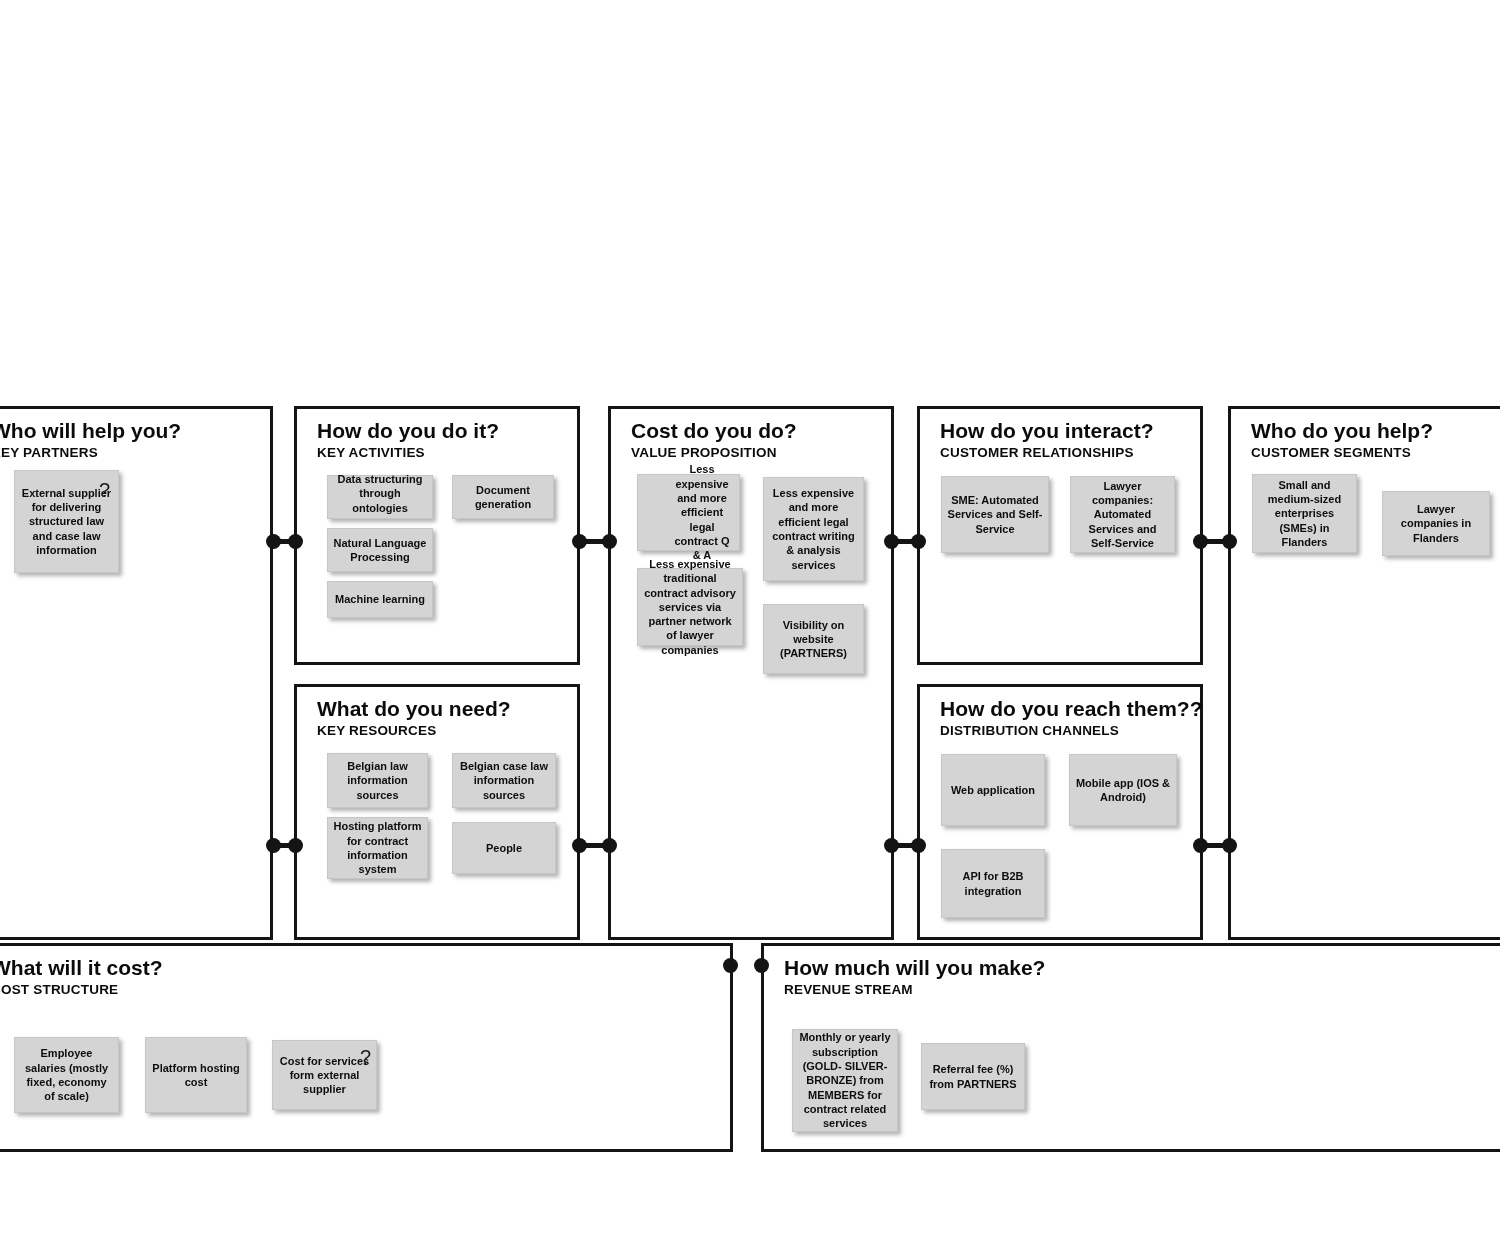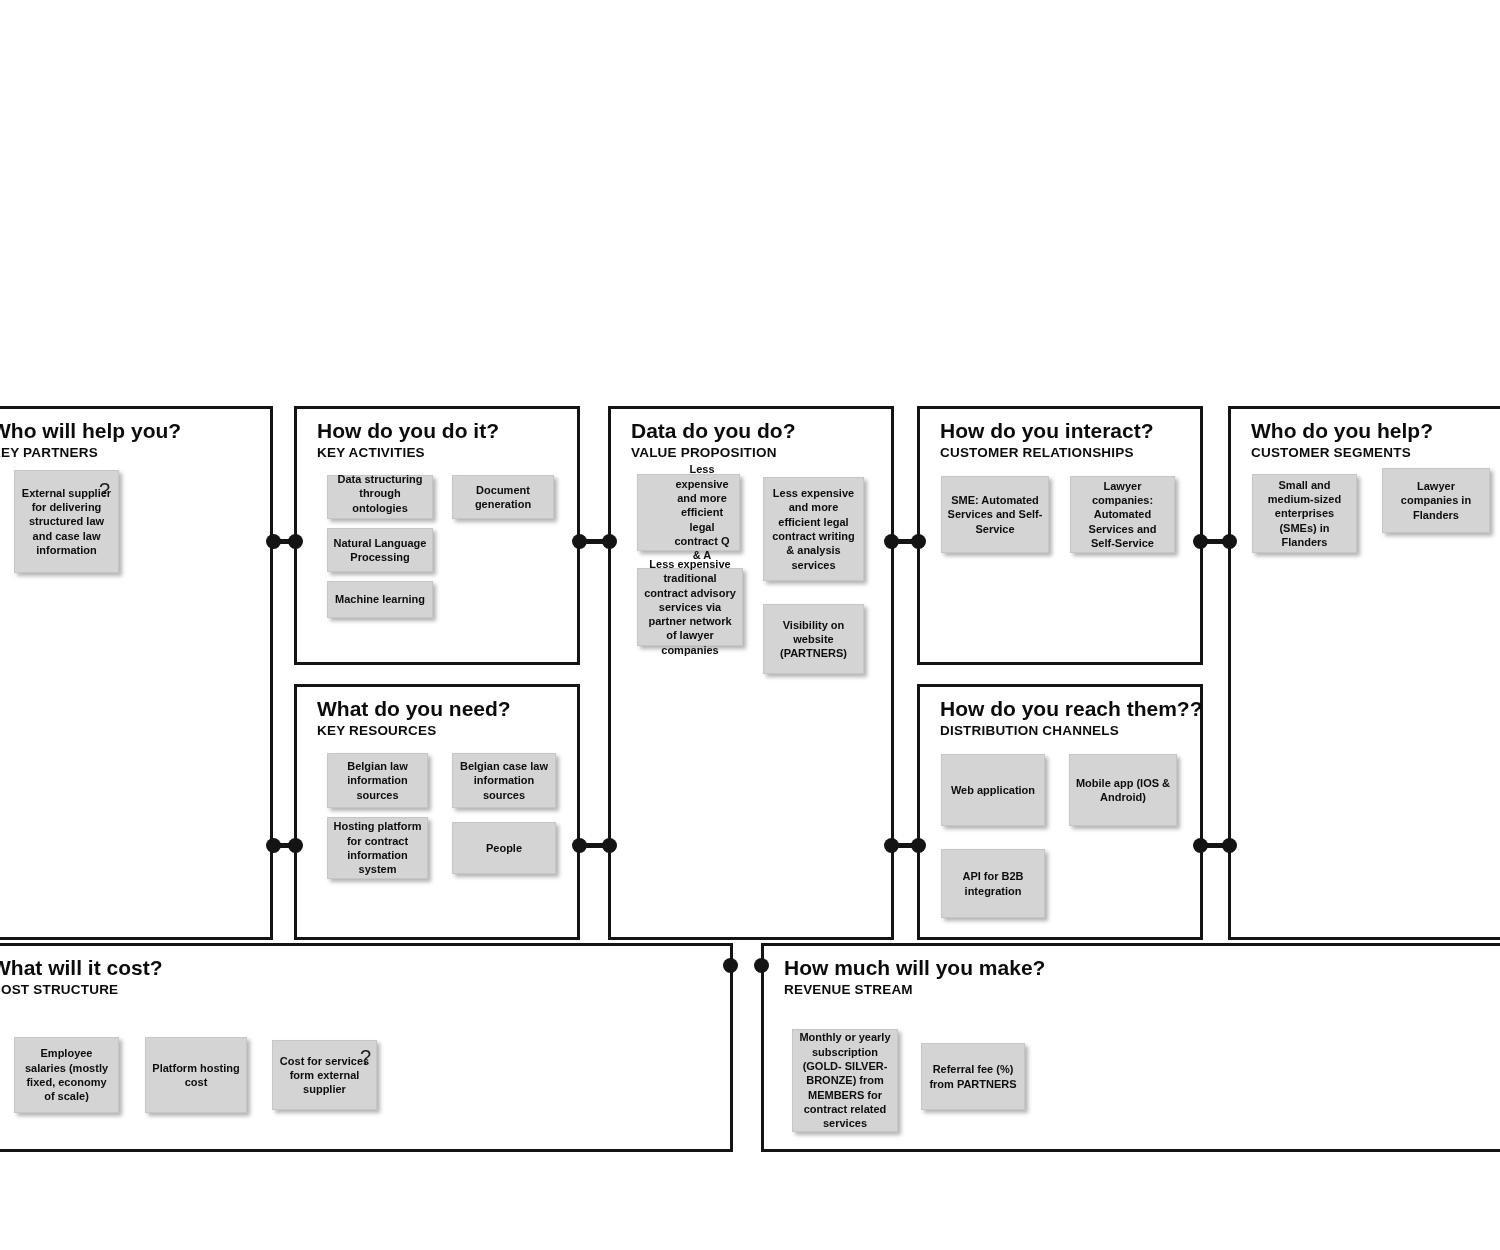--- a/index.html
+++ b/index.html
@@ -152,21 +152,21 @@
   </div>
   <div class="card" style="left:327px; top:817px; width:101px; height:62px;">
     <span>Hosting platform for contract information system</span>
   </div>
   <div class="card" style="left:452px; top:822px; width:104px; height:52px;">
     <span>People</span>
   </div>
 
   <div class="panel" style="left:608px; top:406px; width:286px; height:534px;">
     <div class="panel-head">
-      <div class="panel-q">Data do you do?</div>
+      <div class="panel-q">Cost do you do?</div>
       <div class="panel-sub">VALUE PROPOSITION</div>
     </div>
   </div>
   <div class="card" style="left:637px; top:474px; width:103px; height:77px;padding-left:32px;">
     <span>Less expensive and more efficient legal contract Q &amp; A</span>
   </div>
   <div class="card" style="left:763px; top:477px; width:101px; height:104px;">
     <span>Less expensive and more efficient legal contract writing &amp; analysis services</span>
   </div>
   <div class="card" style="left:637px; top:568px; width:106px; height:78px;">
@@ -207,21 +207,21 @@
 
   <div class="panel" style="left:1228px; top:406px; width:300px; height:534px;">
     <div class="panel-head">
       <div class="panel-q">Who do you help?</div>
       <div class="panel-sub">CUSTOMER SEGMENTS</div>
     </div>
   </div>
   <div class="card" style="left:1252px; top:474px; width:105px; height:79px;">
     <span>Small and medium-sized enterprises (SMEs) in Flanders</span>
   </div>
-  <div class="card" style="left:1382px; top:468px; width:108px; height:65px;text-align:center;">
+  <div class="card" style="left:1382px; top:491px; width:108px; height:65px;text-align:center;">
     <span>Lawyer companies in Flanders</span>
   </div>
 
   <div class="panel" style="left:-32px; top:943px; width:765px; height:209px;">
     <div class="panel-head">
       <div class="panel-q">What will it cost?</div>
       <div class="panel-sub">COST STRUCTURE</div>
     </div>
   </div>
   <div class="card" style="left:14px; top:1037px; width:105px; height:76px;">

